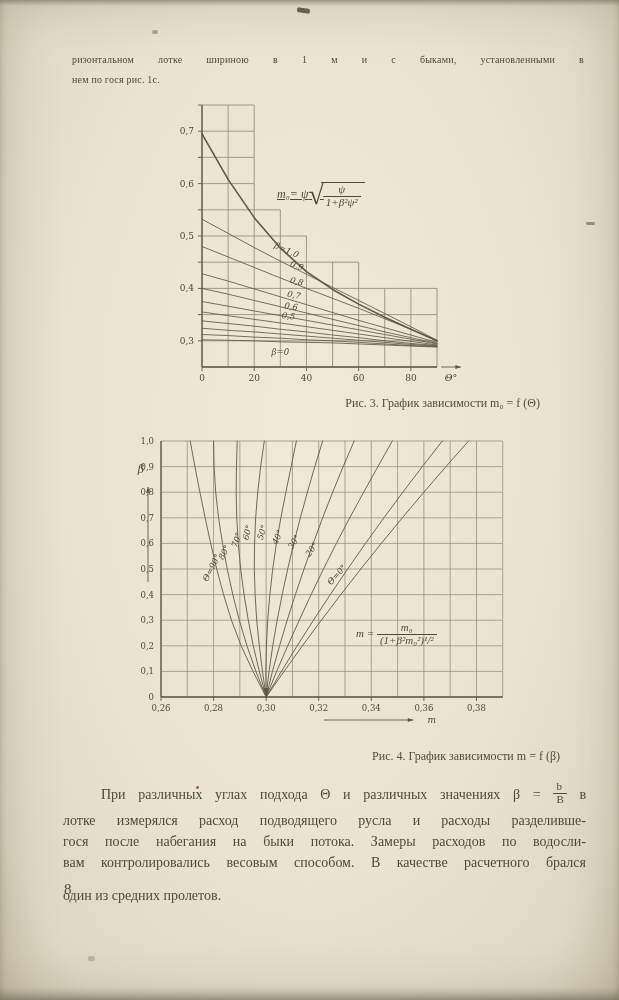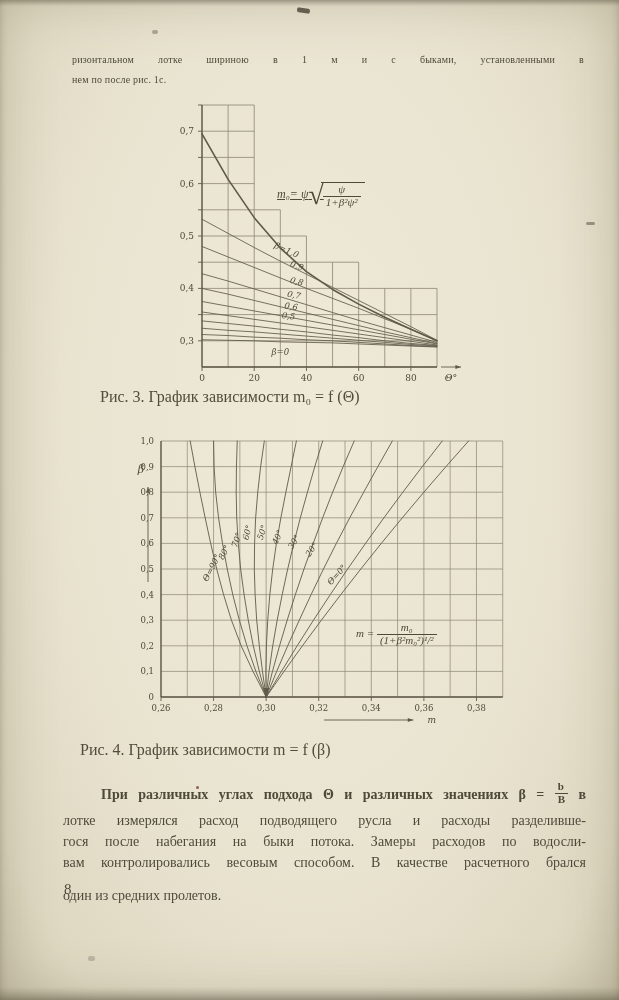--- a/index.html
+++ b/index.html
@@ -8,25 +8,25 @@
     background:radial-gradient(ellipse at 50% 42%, #efead8 0%, #e9e4d0 55%, #ded8c2 86%, #ccc5ac 100%);
     box-shadow:inset 0 0 55px rgba(105,95,65,.28), inset 0 0 7px rgba(80,70,50,.30);
     font-family:"Liberation Serif", serif;color:#4e4a3a;
   }
   .toptext{position:absolute;left:72px;top:50px;width:512px;font-size:10px;line-height:20px;letter-spacing:.2px;}
   .jline{text-align:justify;text-align-last:justify;}
   .chartwrap{position:absolute;}
   #fig3wrap{left:165px;top:98px;width:330px;height:292px;}
   #fig4wrap{left:128px;top:432px;width:398px;height:300px;}
   .chartwrap svg{position:absolute;left:0;top:0;font-family:"DejaVu Serif", serif;}
-  .caption{position:absolute;text-align:left;font-size:16px;line-height:15px;color:#514c3c;}
+  .caption{position:absolute;text-align:right;font-size:12px;line-height:15px;color:#514c3c;margin-top:7px;}
   #cap3{top:389px;left:100px;width:440px;}
   #cap4{top:742px;left:80px;width:480px;}
   .para{position:absolute;left:63px;top:781px;width:523px;font-size:14px;line-height:21px;}
-  .para .l1{padding-left:38px;margin-bottom:5px;font-weight:bold;}
+  .para .l1{padding-left:38px;margin-bottom:5px;}
   .para .last{text-align:left;margin-top:12px;}
   .pagenum{position:absolute;left:64px;top:881px;font-size:15px;}
   .frac{display:inline-block;vertical-align:middle;text-align:center;line-height:1.05;}
   .frac .num{display:block;border-bottom:1px solid currentColor;padding:0 3px;}
   .frac .den{display:block;padding:0 3px;}
   .inlinefrac{font-size:11px;vertical-align:-4px;}
   .formula{position:absolute;font-style:italic;font-size:12px;color:#4e4938;white-space:nowrap;}
   #formula3{left:112px;top:84px;text-decoration:underline;}
   #formula4{left:228px;top:190px;font-size:11px;}
   .radical{font-size:28px;font-weight:400;vertical-align:middle;line-height:20px;margin-right:-3px;}
@@ -37,21 +37,21 @@
 </style>
 </head>
 <body>
 
 <div class="page">
   <div class="edge-top"></div>
   <div class="edge-bottom"></div>
 
   <div class="toptext">
     <div class="jline">ризонтальном лотке шириною в 1 м и с быками,  установленными в</div>
-    <div>нем по после рис. 1с.</div>
+    <div>нем по гося рис. 1с.</div>
   </div>
 
   <div class="chartwrap" id="fig3wrap">
     <svg id="fig3" width="330" height="292">
         <line x1="37" y1="269" x2="272" y2="269" stroke="#8b8572" stroke-width="0.8"></line>
         <line x1="37" y1="242.8" x2="272" y2="242.8" stroke="#8b8572" stroke-width="0.8"></line>
         <line x1="37" y1="216.60000000000002" x2="272" y2="216.60000000000002" stroke="#8b8572" stroke-width="0.8"></line>
         <line x1="37" y1="190.40000000000003" x2="272" y2="190.40000000000003" stroke="#8b8572" stroke-width="0.8"></line>
         <line x1="37" y1="164.20000000000002" x2="193.66666666666666" y2="164.20000000000002" stroke="#8b8572" stroke-width="0.8"></line>
         <line x1="37" y1="138.00000000000003" x2="141.44444444444446" y2="138.00000000000003" stroke="#8b8572" stroke-width="0.8"></line>

